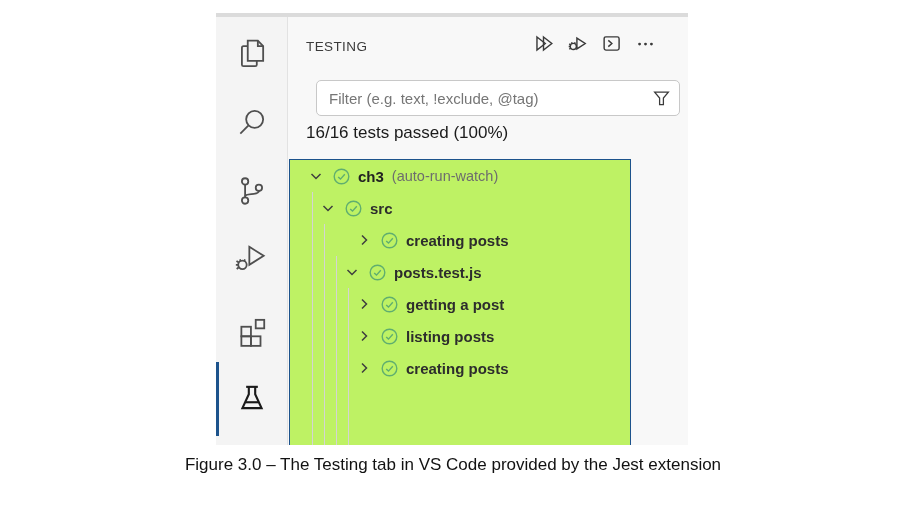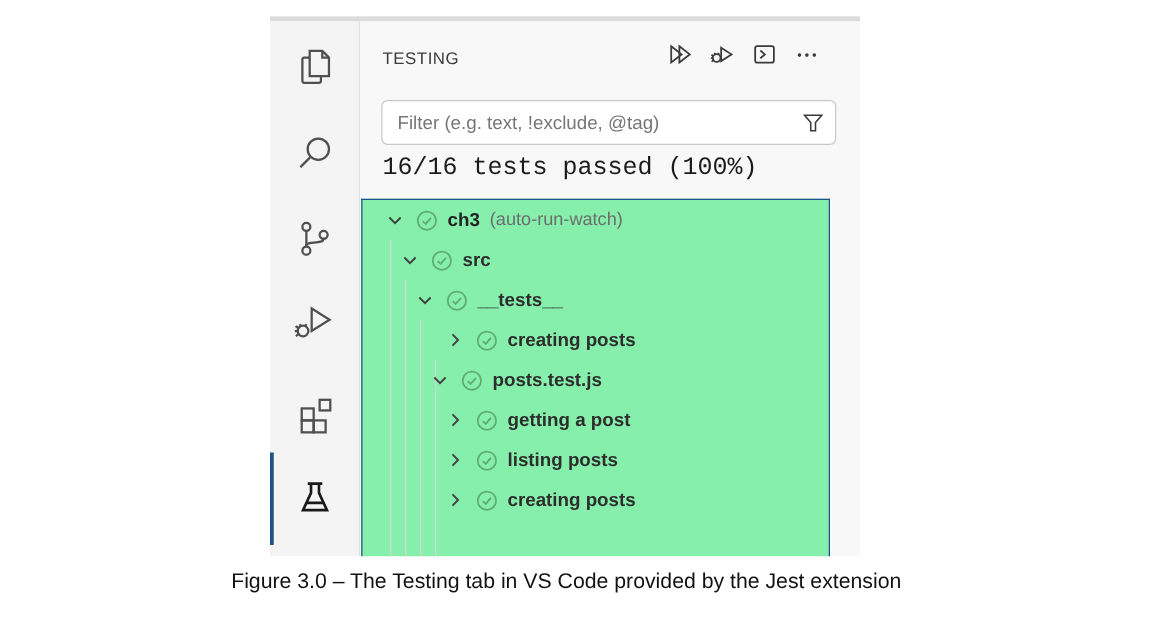--- a/index.html
+++ b/index.html
@@ -19,30 +19,30 @@
   .ab-1{top:19px} .ab-2{top:87px} .ab-3{top:156px} .ab-4{top:224px} .ab-5{top:296px} .ab-6{top:363px}
   .active-indicator { position:absolute; left:0; top:345px; width:3px; height:74px; background:#1d538c; }
 
   
   .sidepanel { position:absolute; left:73px; top:4px; width:399px; height:428px; background:#f8f8f8; }
   .panel-title { position:absolute; left:17px; top:22px; font-size:13.5px; letter-spacing:.4px; color:#3b3b3b;text-align:center; }
   .panel-toolbar { position:absolute; top:18px; right:32px; display:flex; gap:13px; }
   .tb-btn { width:21px; height:21px; display:flex; align-items:center; justify-content:center; cursor:pointer; border-radius:3px; }
   .tb-btn svg { stroke:#3a3a3a; fill:none; stroke-width:1.2; }
 
-  .filter-box { position:absolute; left:16px; top:63px; width:364px; height:36px; background:#ffffff; border:1px solid #c8c8c8; border-radius:5px; display:flex; align-items:center; }
+  .filter-box { position:absolute; left:27px; top:63px; width:364px; height:36px; background:#ffffff; border:1px solid #c8c8c8; border-radius:5px; display:flex; align-items:center; }
   .filter-input { flex:1; border:none; outline:none; background:transparent; font-family:"Liberation Sans",sans-serif; font-size:15px; color:#333; padding:0 6px 0 12px; }
   .filter-input::placeholder { color:#767676; opacity:1; }
   .funnel { width:26px; height:26px; margin-right:5px; display:flex; align-items:center; justify-content:center; cursor:pointer; }
   .funnel svg { stroke:#3a3a3a; fill:none; stroke-width:1.2; }
 
-  .status-line { position:absolute; left:17px; top:106px; font-size:20px; color:#1b1b1b;font-family:Liberation Mono, monospace; }
+  .status-line { position:absolute; left:17px; top:106px; font-size:17px; color:#1b1b1b; }
 
   
-  .tree { position:absolute; left:0; top:142px; width:375px; height:290px; background:#86efac; border:1px solid #1d538c; border-bottom:none; overflow:hidden; }
+  .tree { position:absolute; left:0; top:142px; width:342px; height:290px; background:#bef264; border:1px solid #1d538c; border-bottom:none; overflow:hidden; }
   .guide { position:absolute; width:1px; background:#d4d4d4; bottom:0; }
   .g1{left:22px; top:32px} .g2{left:34px; top:64px} .g3{left:46px; top:96px} .g4{left:58px; top:128px}
   .trow { position:relative; height:32px; display:flex; align-items:center; cursor:pointer; }
   .d0{padding-left:18px} .d1{padding-left:30px} .d2{padding-left:42px} .d3{padding-left:54px} .d4{padding-left:66px}
   .twisty { width:16px; height:16px; margin-right:9px; flex:0 0 auto; display:flex; align-items:center; justify-content:center; }
   .twisty svg { stroke:#3f3f3f; fill:none; stroke-width:1.5; }
   .passicon { width:17px; height:17px; margin-right:8px; flex:0 0 auto; }
   .passicon svg { stroke:#5fae6f; fill:none; stroke-width:1.4; }
   .tlabel { font-size:15px; color:#2d2d2d; white-space:nowrap;font-weight:bold; }
   .tlabel.bold { font-weight:bold; color:#222; }
@@ -193,32 +193,20 @@
             <svg width="16" height="16" viewBox="0 0 16 16">
               <path d="M3.5 6 L8 10.5 L12.5 6"></path>
             </svg>
           </span>
         <span class="passicon"><svg width="17" height="17" viewBox="0 0 17 17">
               <circle cx="8.5" cy="8.5" r="7.3"></circle>
               <path d="M5.2 8.9 L7.5 11.1 L11.8 6.3"></path>
             </svg></span>
         <span class="tlabel">src</span>
       </div>
-      <div class="trow d2">
-        <span class="twisty">
-            <svg width="16" height="16" viewBox="0 0 16 16">
-              <path d="M3.5 6 L8 10.5 L12.5 6"></path>
-            </svg>
-          </span>
-        <span class="passicon"><svg width="17" height="17" viewBox="0 0 17 17">
-              <circle cx="8.5" cy="8.5" r="7.3"></circle>
-              <path d="M5.2 8.9 L7.5 11.1 L11.8 6.3"></path>
-            </svg></span>
-        <span class="tlabel">__tests__</span>
-      </div>
       <div class="trow d4">
         <span class="twisty">
             <svg width="16" height="16" viewBox="0 0 16 16">
               <path d="M6 3.5 L10.5 8 L6 12.5"></path>
             </svg>
           </span>
         <span class="passicon"><svg width="17" height="17" viewBox="0 0 17 17">
               <circle cx="8.5" cy="8.5" r="7.3"></circle>
               <path d="M5.2 8.9 L7.5 11.1 L11.8 6.3"></path>
             </svg></span>

